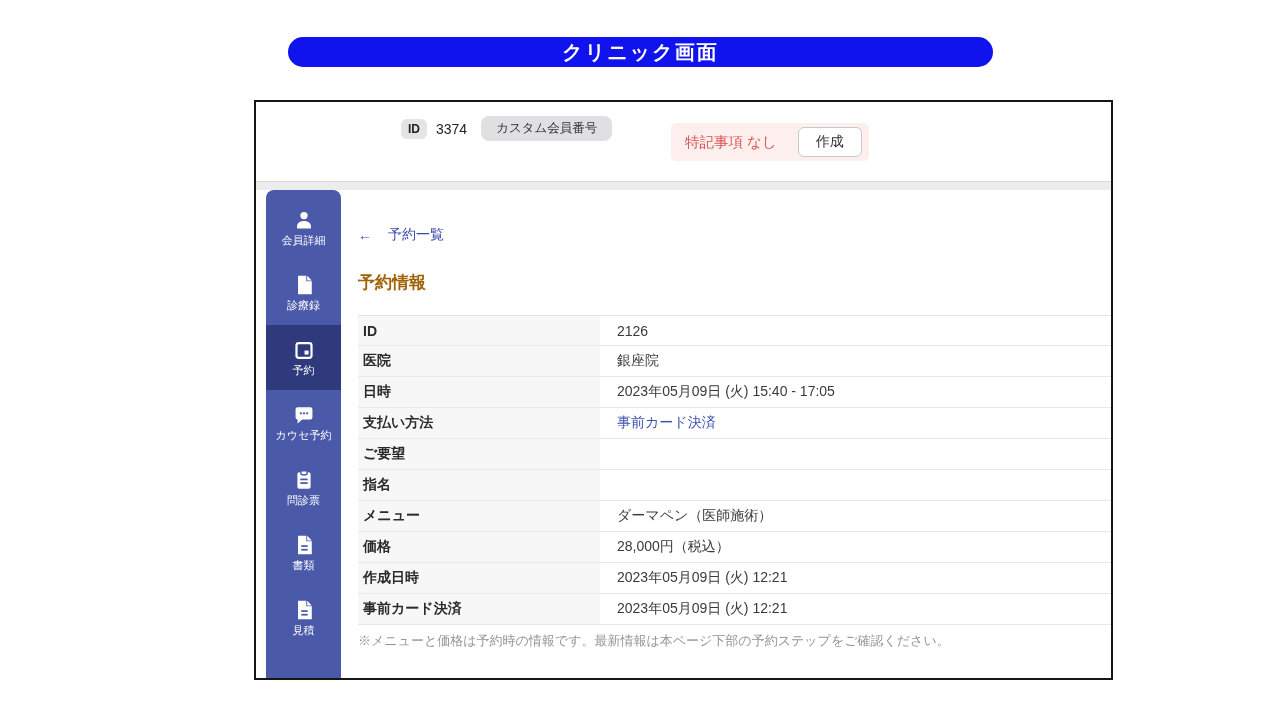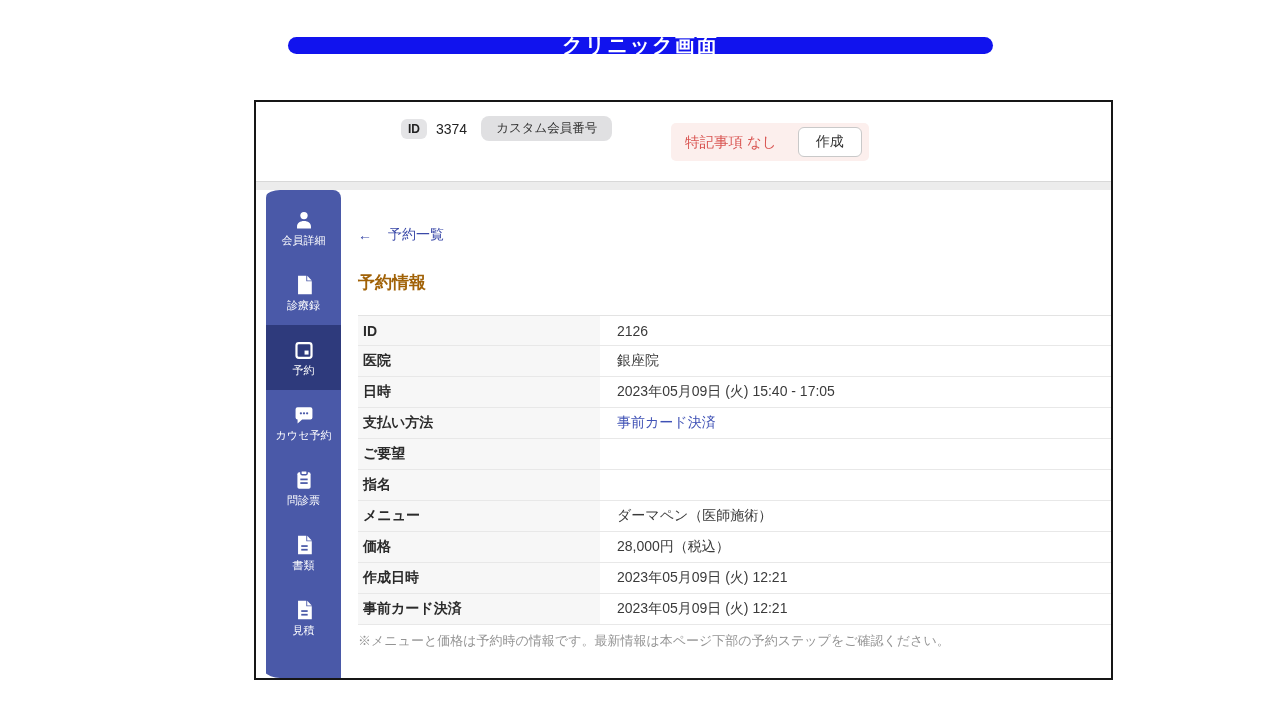--- a/index.html
+++ b/index.html
@@ -1,21 +1,21 @@
 <!DOCTYPE html>
 <html><head>
 <meta charset="utf-8">
 <style>
   * { margin: 0; padding: 0; box-sizing: border-box; }
   html, body { width: 1280px; height: 720px; background: #ffffff;
     font-family: "Liberation Sans", "DejaVu Sans", sans-serif; }
   .stage { position: relative; width: 1280px; height: 720px; overflow: hidden; }
 
   
-  .banner { position: absolute; left: 288px; top: 37px; width: 705px; height: 17px;
+  .banner { position: absolute; left: 288px; top: 37px; width: 705px; height: 30px;
     background: #1113ee; border-radius: 16px; display: flex; align-items: center;
     justify-content: center; }
   .banner span { color: #ffffff; font-size: 20px; font-weight: bold; letter-spacing: 2px; }
 
   
   .card { position: absolute; left: 210px; top: 100px; width: 859px; height: 580px;
     background: #ffffff; border: 2px solid #161616; display: flex; flex-direction: column; margin-left: 44px; }
 
   
   .card-header { position: relative; height: 79px; background: #ffffff; flex: none; }
@@ -30,21 +30,21 @@
     padding: 0 7px 0 14px; gap: 7px; }
   .notes-text { color: #d95552; font-size: 14.5px; white-space: pre; }
   .create-btn { margin-left: 14px; background: #ffffff; border: 1px solid #c9c9c9;
     border-radius: 6px; padding: 5px 17px; font-size: 14px; color: #333; cursor: pointer;
     font-family: inherit; }
 
   
   .strip { height: 9px; background: #ececec; border-top: 1px solid #d8d8d8; flex: none; }
 
   
-  .card-body { position: relative; flex: 1; background: #ffffff; overflow: hidden; border-radius: 24px; }
+  .card-body { position: relative; flex: 1; background: #ffffff; overflow: hidden; }
 
   
   .sidebar { position: absolute; left: 10px; top: 0; bottom: 0; width: 75px;
     background: #4a59a8; border-radius: 8px 8px 0 0; padding-top: 5px; }
   .sb-item { height: 65px; display: flex; flex-direction: column; align-items: center;
     justify-content: center; gap: 4px; cursor: pointer; }
   .sb-item.active { background: #2e3a7c; }
   .sb-icon { width: 22px; height: 22px; display: block; }
   .sb-icon svg { width: 22px; height: 22px; display: block; }
   .sb-label { color: #ffffff; font-size: 11px; line-height: 1; }

